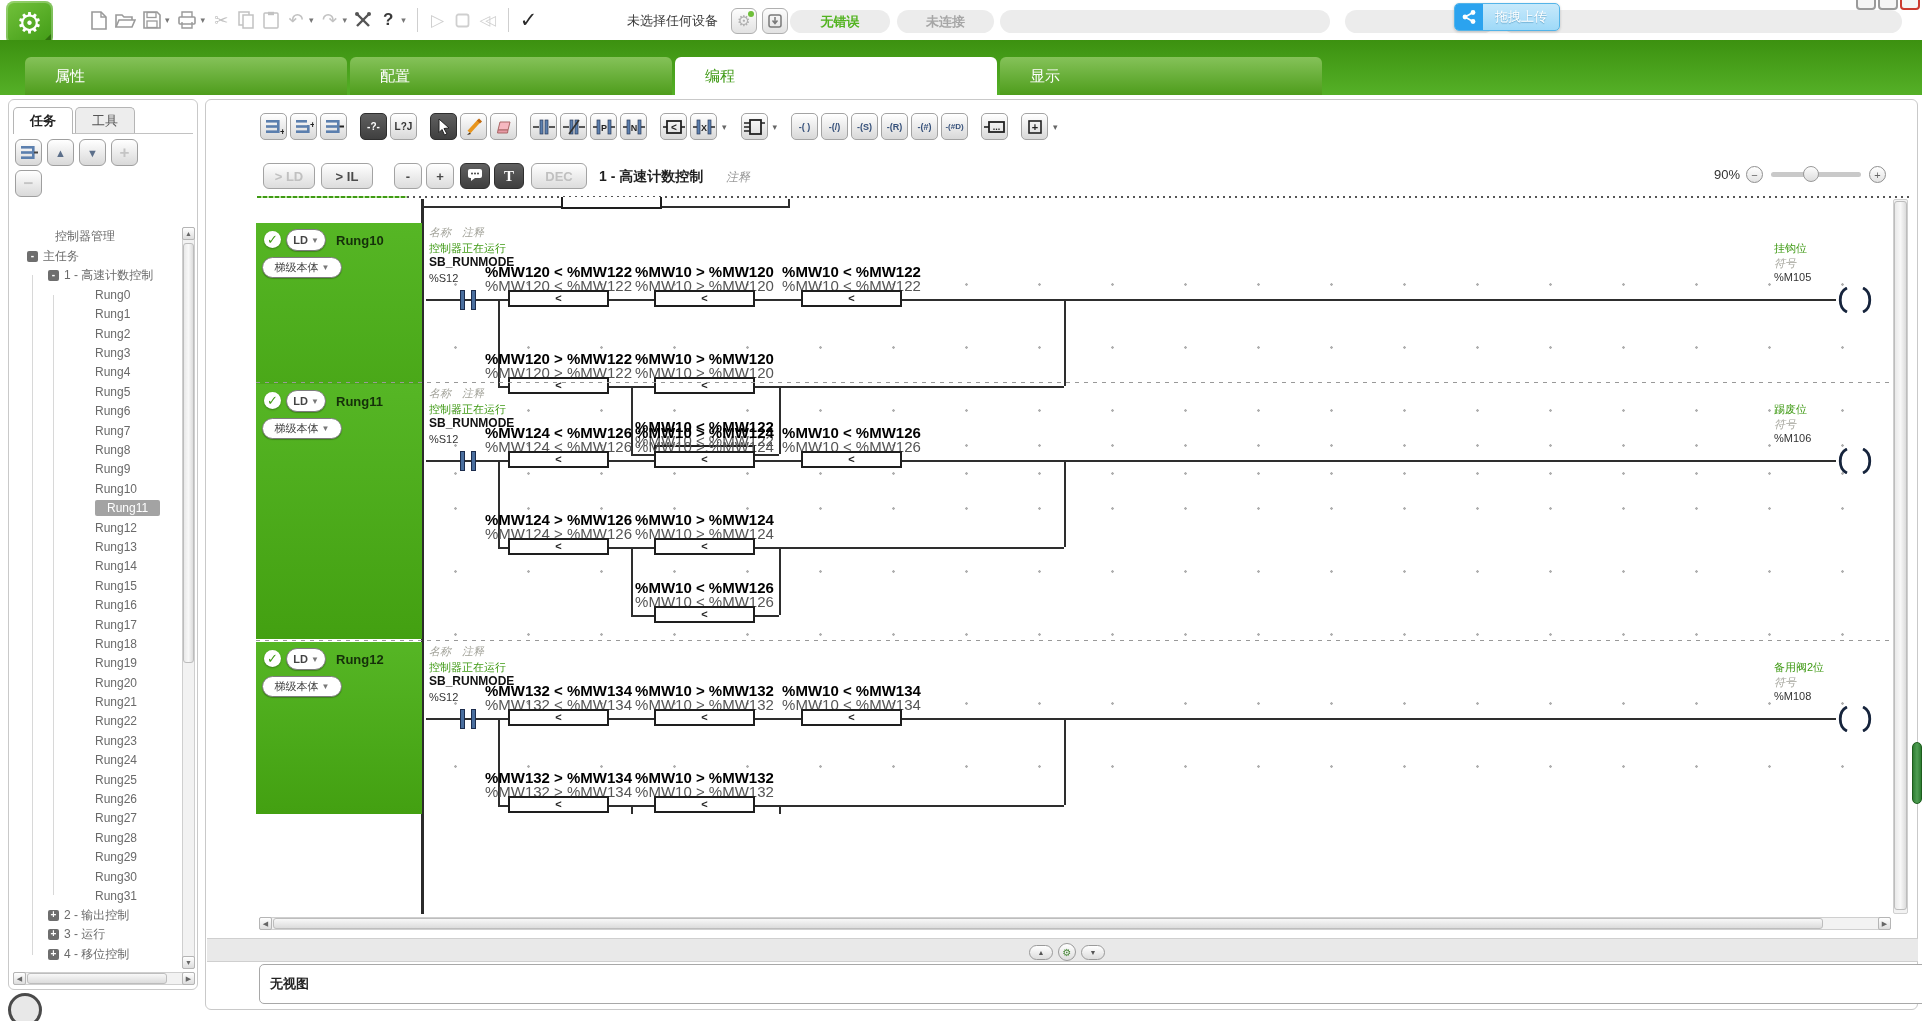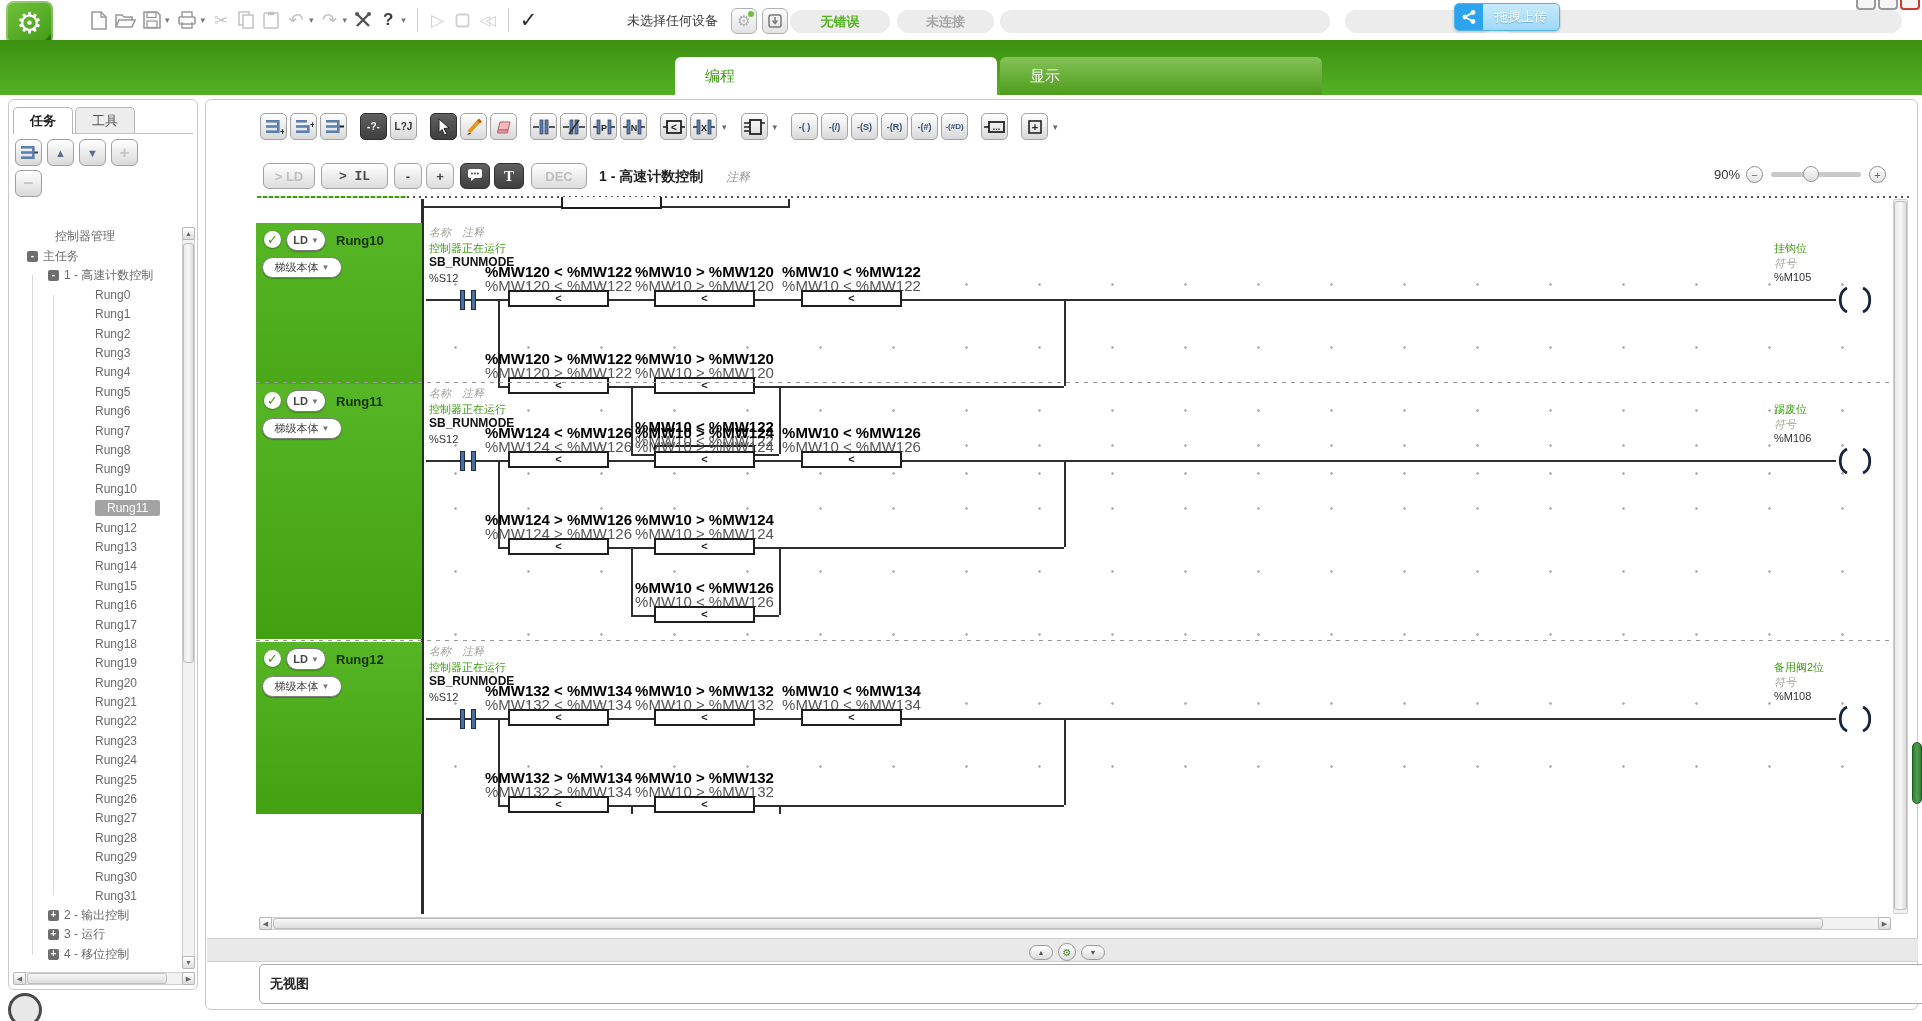--- a/index.html
+++ b/index.html
@@ -230,20 +230,22 @@
           </svg>
       </div>
       <div class="upload-label">拖拽上传</div>
     </div>
     <div class="win-btn" style="left:1856px"></div>
     <div class="win-btn" style="left:1878px"></div>
     <div class="win-btn close" style="left:1900px"></div>
   </div>
 
   <div class="tabbar" id="tabbar">
+      <div class="tab" style="left: 25px;">属性</div>
+      <div class="tab" style="left: 350px;">配置</div>
       <div class="tab active" style="left: 675px;">编程</div>
       <div class="tab" style="left: 1000px;">显示</div>
     </div>
 
   <div class="sidebar">
     <div id="side-tabs">
         <div class="side-tab active" style="left: 4px;">任务</div>
         <div class="side-tab idle" style="left: 66px;">工具</div>
       </div>
     <div class="side-tabline"></div>
@@ -558,21 +560,21 @@
           <svg width="18" height="18" viewBox="0 0 18 18">
             <rect x="3" y="3" width="12" height="12" fill="none" stroke="#222" stroke-width="1.6"></rect>
             <text x="9" y="13" font-size="11" font-weight="bold" fill="#222" text-anchor="middle">+</text>
           </svg>
         </div>
         <div class="edd">▾</div>
       </div>
 
     <div class="toolbar2">
       <div class="vbtn disabled" style="left:57px;top:63px;width:52px;">&gt; LD</div>
-      <div class="vbtn" style="left:115px;top:63px;width:67px;font-family:Liberation Mono, monospace;">&gt; IL</div>
+      <div class="vbtn" style="left:115px;top:63px;width:52px;">&gt; IL</div>
       <div class="vbtn" style="left:188px;top:63px;width:28px;">-</div>
       <div class="vbtn" style="left:220px;top:63px;width:28px;">+</div>
       <div class="vbtn pressed" style="left:254px;top:63px;width:30px;">
         <span><svg width="16" height="14" viewBox="0 0 16 14">
               <rect x="1" y="1" width="14" height="9" rx="2" fill="#fff"></rect>
               <path d="M4 10 4 13 8 10" fill="#fff"></path>
               <circle cx="5" cy="5.5" r="1" fill="#444"></circle>
               <circle cx="8" cy="5.5" r="1" fill="#444"></circle>
               <circle cx="11" cy="5.5" r="1" fill="#444"></circle>
             </svg></span>

